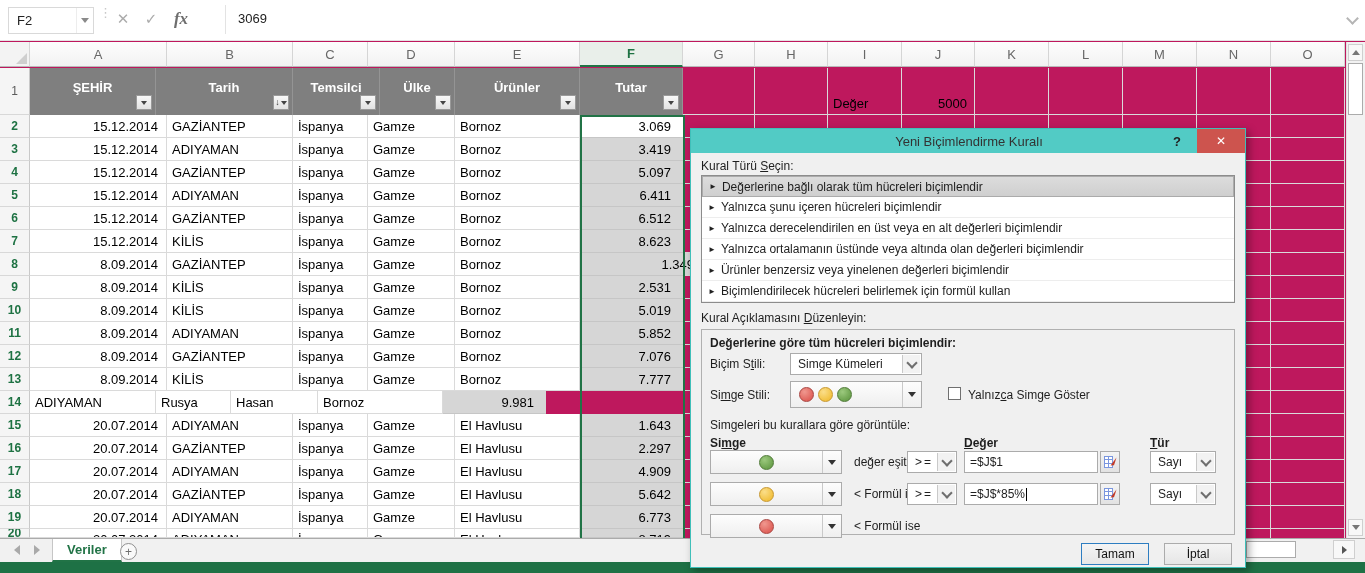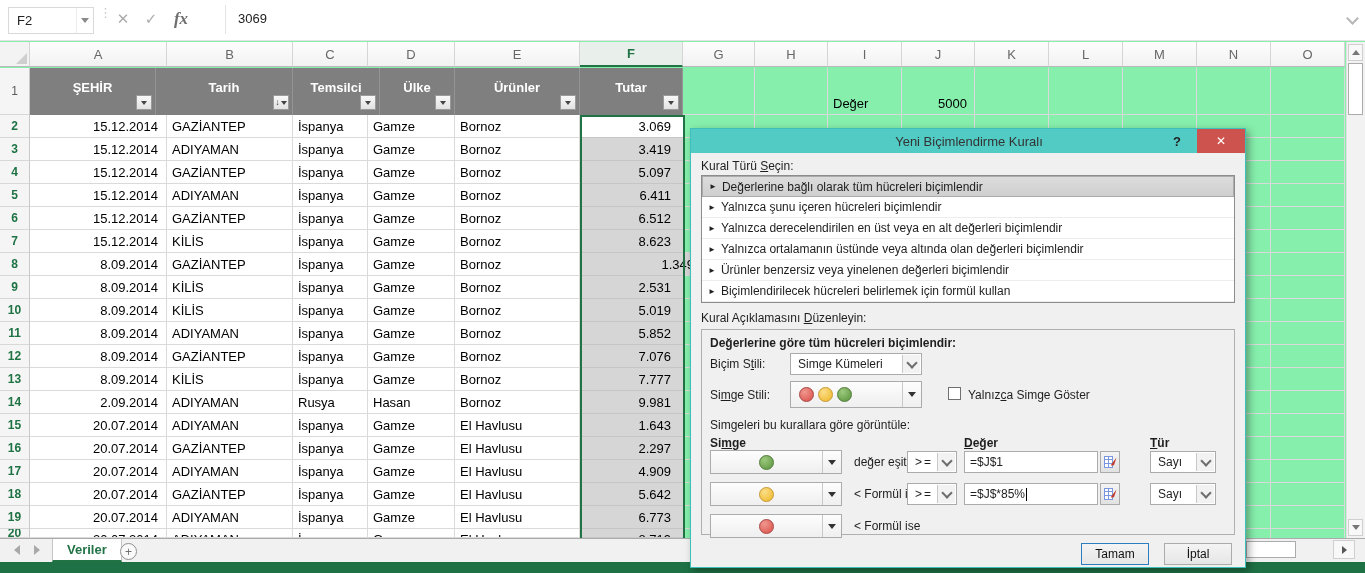--- a/index.html
+++ b/index.html
@@ -1,17 +1,17 @@
 <!DOCTYPE html>
 <html><head>
 <meta charset="utf-8">
 <style>
   html,body{margin:0;padding:0;background:#fff;}
   #app{position:relative;width:1365px;height:573px;overflow:hidden;
-       font-family:"Liberation Sans","DejaVu Sans",sans-serif;font-size:13px;color:#000;background:#86efac;}
+       font-family:"Liberation Sans","DejaVu Sans",sans-serif;font-size:13px;color:#000;background:#be185d;}
   .abs{position:absolute;}
   
   #fbar{left:0;top:0;width:1365px;height:40px;background:#fff;border-bottom:1px solid #E3E3E3;}
   #namebox{left:8px;top:7px;width:84px;height:25px;border:1px solid #D9D9D9;display:flex;align-items:center;}
   #namebox .ref{padding-left:8px;flex:1;font-size:13px;color:#222;}
   #namebox .nb-arrow{width:16px;height:100%;display:flex;align-items:center;justify-content:center;border-left:1px solid #EDEDED;}
   .tri-down{width:0;height:0;border-left:4px solid transparent;border-right:4px solid transparent;border-top:5px solid #8A8A8A;}
   #fdots{left:99px;top:10px;color:#C9C9C9;font-size:13px;letter-spacing:0;line-height:6px;}
   .fico{top:6px;width:26px;height:26px;display:flex;align-items:center;justify-content:center;color:#ABABAB;font-size:15px;}
   #fx{font-family:"Liberation Serif","DejaVu Serif",serif;font-style:italic;font-weight:bold;color:#6E6E6E;font-size:17px;}
@@ -291,21 +291,20 @@
         <div class="rowh selrow" style="width: 30px; height: 23px;">13</div>
         <div class="dcell num" style="width: 137px; height: 23px;">8.09.2014</div>
         <div class="dcell" style="width: 126px; height: 23px;">KİLİS</div>
         <div class="dcell" style="width: 75px; height: 23px;">İspanya</div>
         <div class="dcell" style="width: 87px; height: 23px;">Gamze</div>
         <div class="dcell" style="width: 125px; height: 23px;">Bornoz</div>
         <div class="dcell fcol" style="width: 103px; height: 23px;">7.777</div>
       </div>
       <div class="trow" style="top: 391px; left: 0px; height: 23px;">
         <div class="rowh selrow" style="width: 30px; height: 23px;">14</div>
-        <div class="dcell num" style="width: 137px; height: 23px;">2.09.2014</div>
         <div class="dcell" style="width: 126px; height: 23px;">ADIYAMAN</div>
         <div class="dcell" style="width: 75px; height: 23px;">Rusya</div>
         <div class="dcell" style="width: 87px; height: 23px;">Hasan</div>
         <div class="dcell" style="width: 125px; height: 23px;">Bornoz</div>
         <div class="dcell fcol" style="width: 103px; height: 23px;">9.981</div>
       </div>
       <div class="trow" style="top: 414px; left: 0px; height: 23px;">
         <div class="rowh selrow" style="width: 30px; height: 23px;">15</div>
         <div class="dcell num" style="width: 137px; height: 23px;">20.07.2014</div>
         <div class="dcell" style="width: 126px; height: 23px;">ADIYAMAN</div>

